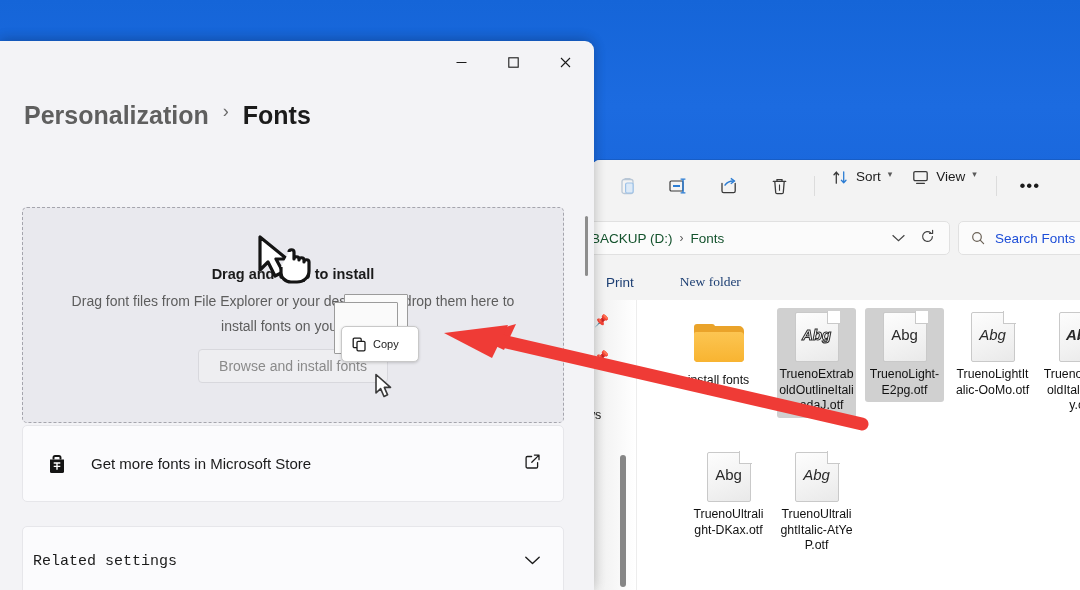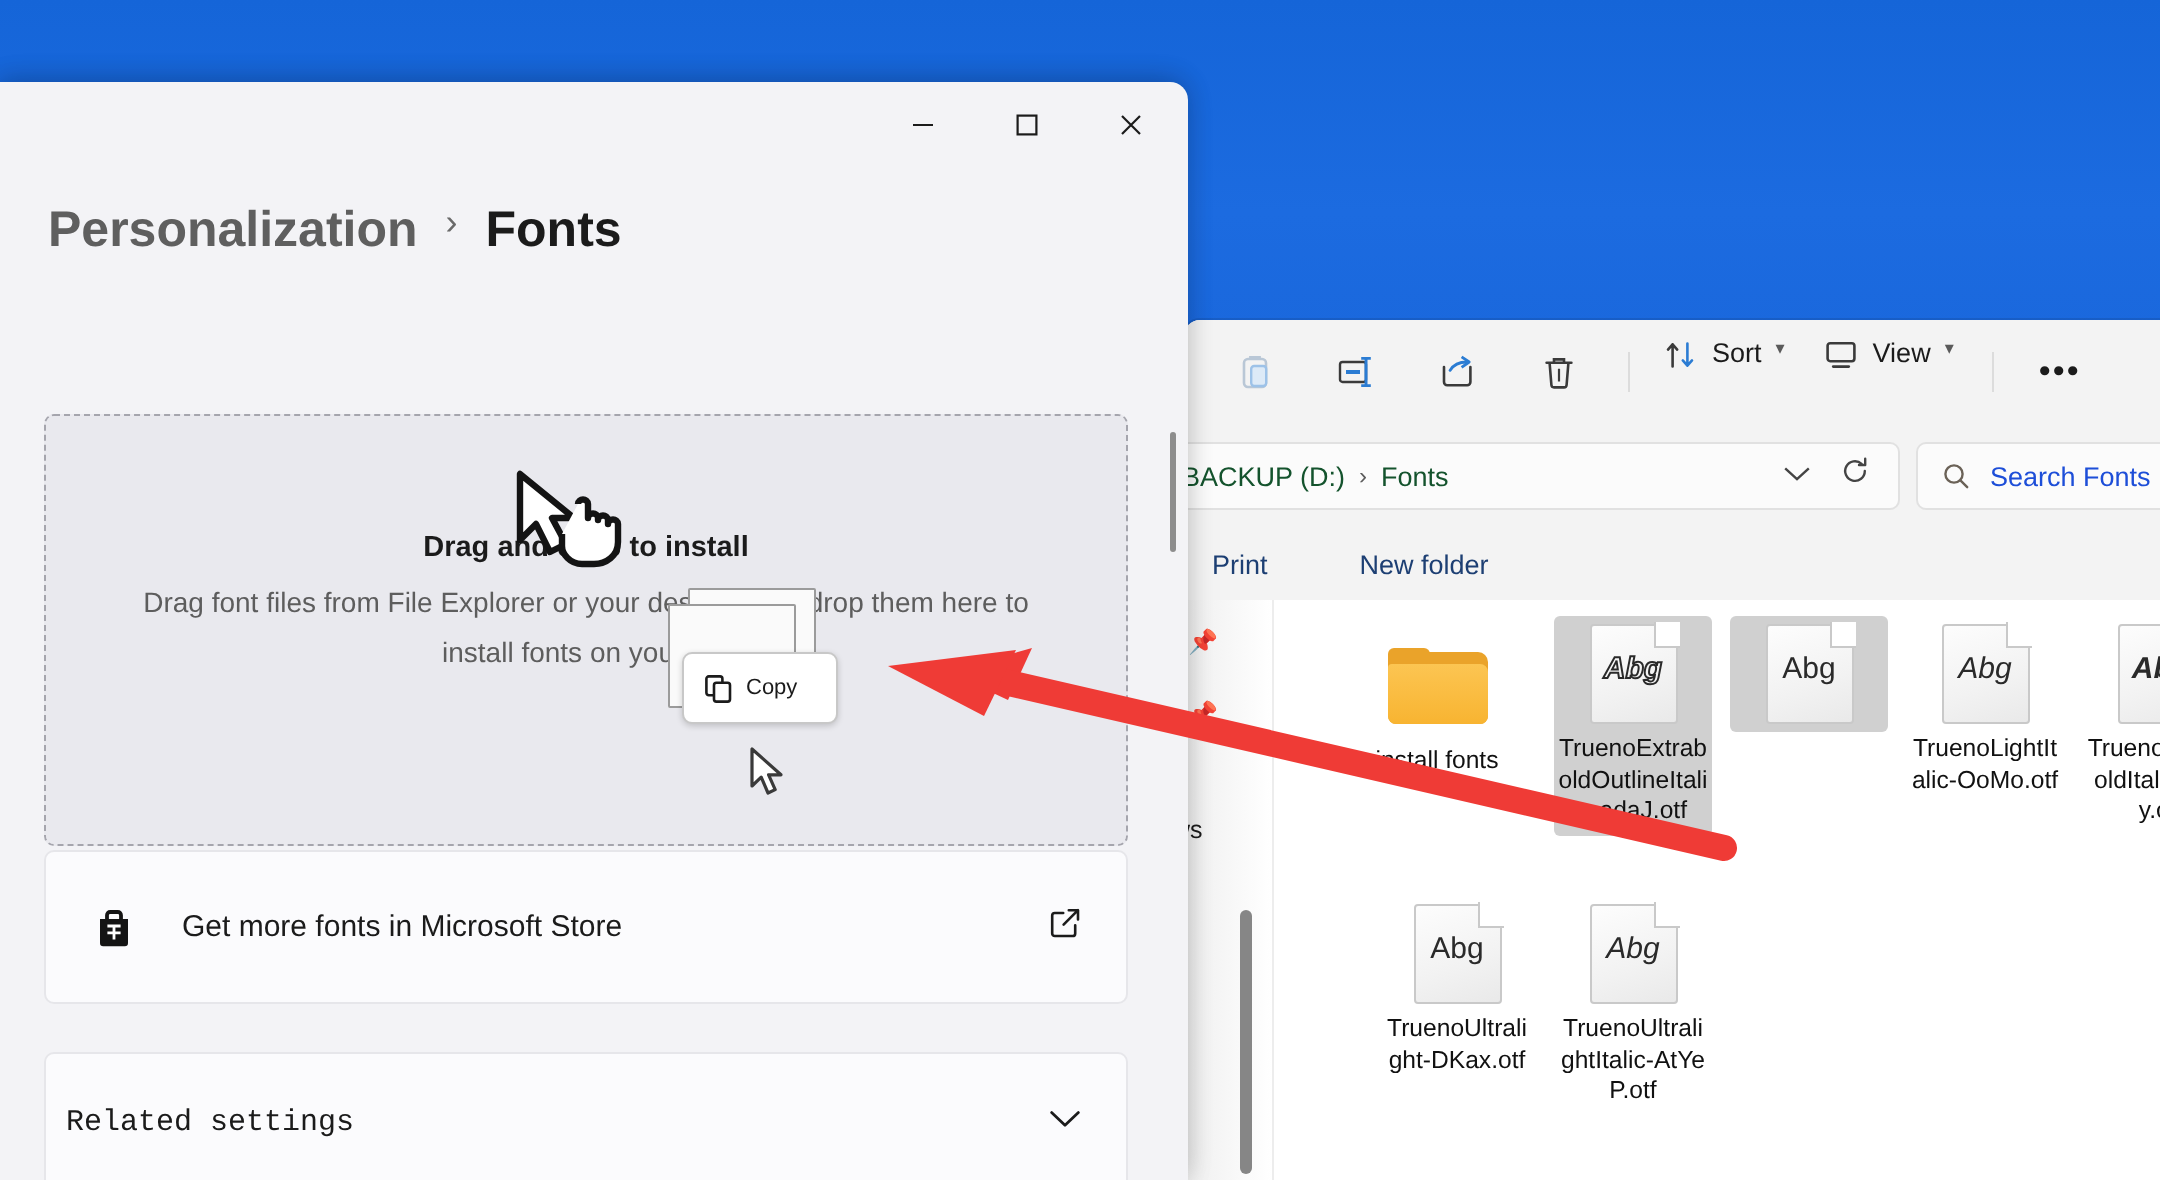--- a/index.html
+++ b/index.html
@@ -256,21 +256,21 @@
       <svg width="14" height="14" viewBox="0 0 14 14" fill="none">
         <circle cx="6" cy="6" r="4.3" stroke="#6b6257" stroke-width="1.2"></circle>
         <path d="M9.2 9.2 12.6 12.6" stroke="#6b6257" stroke-width="1.2" stroke-linecap="round"></path>
       </svg>
       <span class="search-ph">Search Fonts</span>
     </div>
   </div>
 
   <div class="exp-menurow">
     <span class="menu-item" style="margin-left:14px;">Print</span>
-    <span class="menu-item" style="margin-left:46px;">New folder</span>
+    <span class="menu-item" style="margin-left:46px;font-family:Liberation Serif, serif;">New folder</span>
   </div>
 
   <div class="exp-body">
     <div class="navpane">
       <span class="nav-pin" style="top:14px;">📌</span>
       <span class="nav-pin" style="top:50px;">📌</span>
       <span class="nav-txt" style="top:108px;">ws</span>
       <div class="nav-scroll"></div>
     </div>
 
@@ -299,20 +299,21 @@
       </div>
 
       <div class="fitem sel" style="left:228px;top:8px;">
         <div class="ficon">
           <div class="docico">
             <div class="pg"></div>
               <div class="fold"></div>
             <div class="abg">Abg</div>
           </div>
         </div>
+        <div class="flabel">TruenoLight-E2pg.otf</div>
       </div>
 
       <div class="fitem" style="left:316px;top:8px;">
         <div class="ficon">
           <div class="docico">
             <div class="pg"></div>
               <div class="fold"></div>
             <div class="abg it">Abg</div>
           </div>
         </div>
@@ -377,20 +378,21 @@
 
   <div class="set-header">
     <span>Personalization</span>
     <span class="sep">›</span>
     <span class="cur">Fonts</span>
   </div>
 
   <div class="dropzone">
     <div class="dz-title">Drag and drop to install</div>
     <div class="dz-sub">Drag font files from File Explorer or your desktop and drop them here to install fonts on your PC</div>
+    <div class="dz-btn">Browse and install fonts</div>
   </div>
 
   <div class="dragcursor">
     <svg width="62" height="52" viewBox="0 0 62 52" fill="none">
       <path d="M4 3 L4 36 L12 28 L19 42 L27 38 L20 25 L31 25 Z" fill="#ffffff" stroke="#141414" stroke-width="3.2" stroke-linejoin="round"></path>
       <path d="M33 18 c0-3 5-3 5 0 v7 c0-3 5-3 5 0 v1 c0-3 5-3 5 0 v2 c0-3 5-3 5 0 v9 c0 7-6 11-12 11 h-6 c-6 0-10-5-10-9 v-6" fill="#ffffff" stroke="#141414" stroke-width="3.2" stroke-linejoin="round"></path>
     </svg>
   </div>
 
   <div class="ghost">

